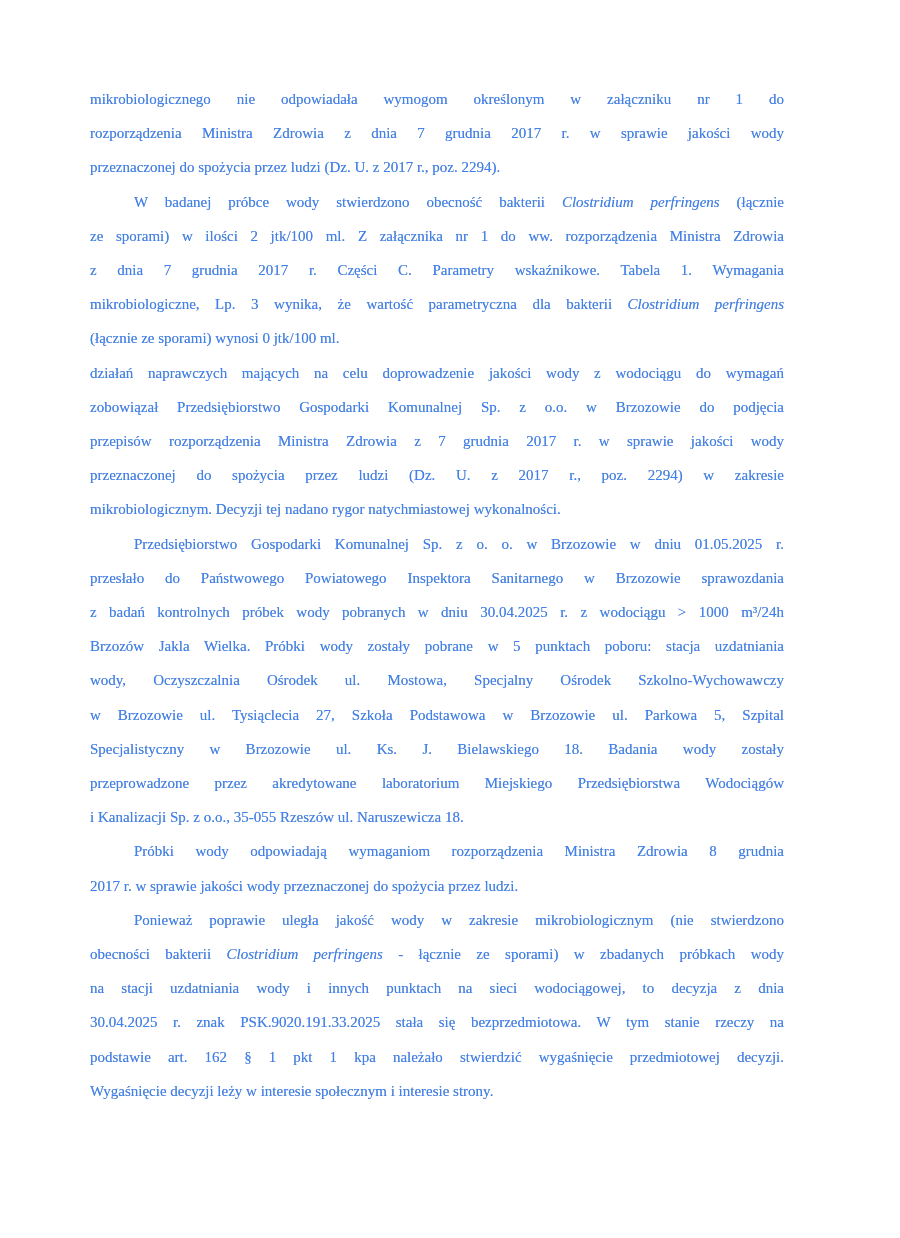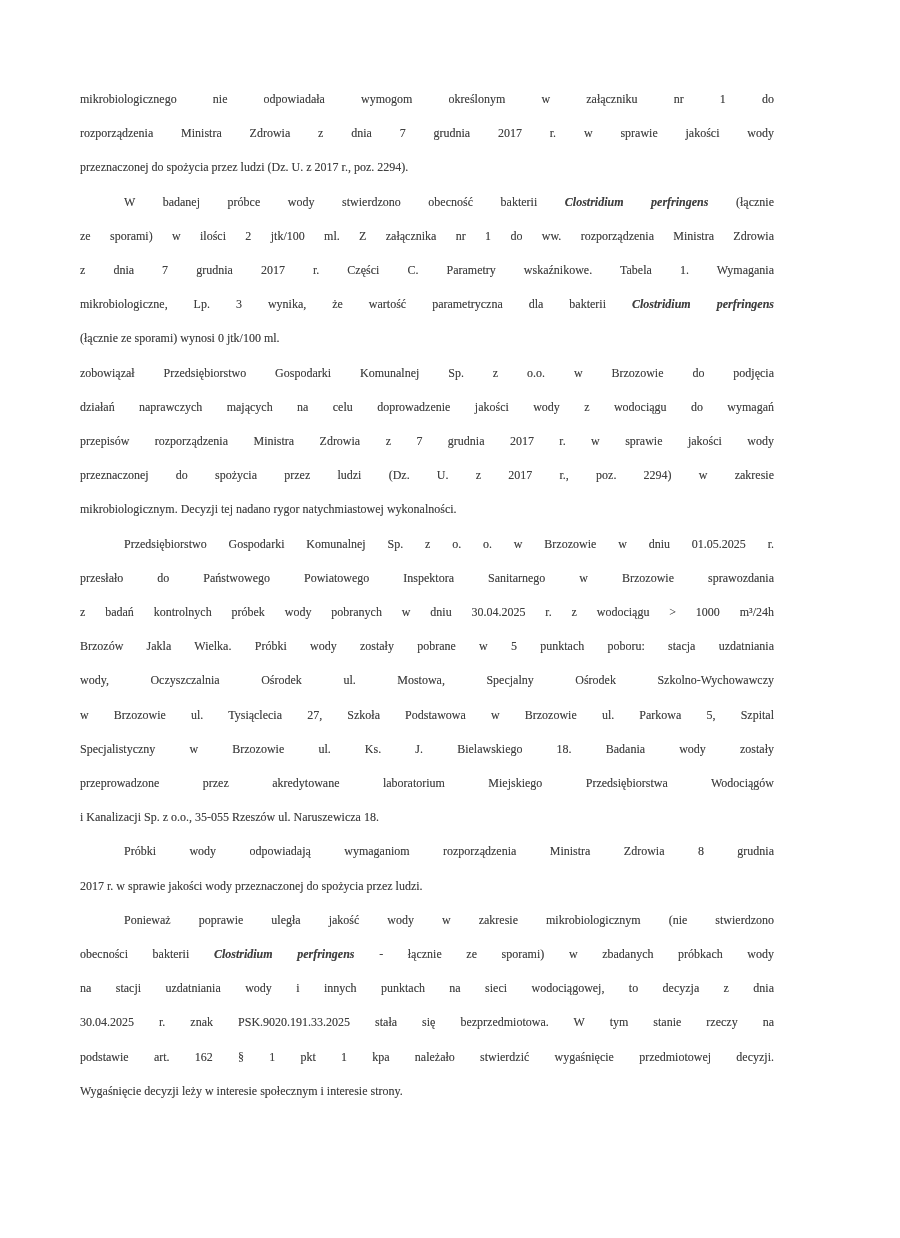--- a/index.html
+++ b/index.html
@@ -8,27 +8,27 @@
     background: #ffffff;
   }
   body {
     width: 900px;
     height: 1238px;
     position: relative;
     overflow: hidden;
   }
   .page {
     position: absolute;
-    left: 80px;
+    left: 90px;
     top: 82px;
     width: 694px;
     font-family: "Liberation Serif", "DejaVu Serif", serif;
-    font-size: 12px;
+    font-size: 15px;
     line-height: 34.2px;
-    color: #404040;
+    color: #3b82f6;
     text-align: justify;
     text-shadow: 0 0 0.4px rgba(0,0,0,0.35);
   }
   .para {
     margin: 0;
     text-indent: 0;
   }
   .para .line {
     display: block;
     text-align: justify;
@@ -38,42 +38,41 @@
     text-align-last: left;
   }
   .para .line.first {
     text-indent: 44px;
   }
   .para .line.noindent {
     text-indent: 0;
   }
   i {
     font-style: italic;
-    font-weight: bold;
   }
 </style>
 </head>
 <body>
 
 <div class="page">
   <div class="para">
       <span class="line noindent">mikrobiologicznego nie odpowiadała wymogom określonym w załączniku nr 1 do</span>
       <span class="line noindent">rozporządzenia Ministra Zdrowia z dnia 7 grudnia 2017 r. w sprawie jakości wody</span>
       <span class="line noindent last">przeznaczonej do spożycia przez ludzi (Dz. U. z 2017 r., poz. 2294).</span>
     </div>
   <div class="para">
       <span class="line first">W badanej próbce wody stwierdzono obecność bakterii <i>Clostridium perfringens</i> (łącznie</span>
       <span class="line noindent">ze sporami) w ilości 2 jtk/100 ml. Z załącznika nr 1 do ww. rozporządzenia Ministra Zdrowia</span>
       <span class="line noindent">z dnia 7 grudnia 2017 r. Części C. Parametry wskaźnikowe. Tabela 1. Wymagania</span>
       <span class="line noindent">mikrobiologiczne, Lp. 3 wynika, że wartość parametryczna dla bakterii <i>Clostridium perfringens</i></span>
       <span class="line noindent last">(łącznie ze sporami) wynosi 0 jtk/100 ml.</span>
     </div>
   <div class="para">
+      <span class="line noindent">działań naprawczych mających na celu doprowadzenie jakości wody z wodociągu do wymagań</span>
       <span class="line noindent">zobowiązał Przedsiębiorstwo Gospodarki Komunalnej Sp. z o.o. w Brzozowie do podjęcia</span>
-      <span class="line noindent">działań naprawczych mających na celu doprowadzenie jakości wody z wodociągu do wymagań</span>
       <span class="line noindent">przepisów rozporządzenia Ministra Zdrowia z 7 grudnia 2017 r. w sprawie jakości wody</span>
       <span class="line noindent">przeznaczonej do spożycia przez ludzi (Dz. U. z 2017 r., poz. 2294) w zakresie</span>
       <span class="line noindent last">mikrobiologicznym. Decyzji tej nadano rygor natychmiastowej wykonalności.</span>
     </div>
   <div class="para">
       <span class="line first">Przedsiębiorstwo Gospodarki Komunalnej Sp. z o. o. w Brzozowie w dniu 01.05.2025 r.</span>
       <span class="line noindent">przesłało do Państwowego Powiatowego Inspektora Sanitarnego w Brzozowie sprawozdania</span>
       <span class="line noindent">z badań kontrolnych próbek wody pobranych w dniu 30.04.2025 r. z wodociągu &gt; 1000 m³/24h</span>
       <span class="line noindent">Brzozów Jakla Wielka. Próbki wody zostały pobrane w 5 punktach poboru: stacja uzdatniania</span>
       <span class="line noindent">wody, Oczyszczalnia Ośrodek ul. Mostowa, Specjalny Ośrodek Szkolno-Wychowawczy</span>

